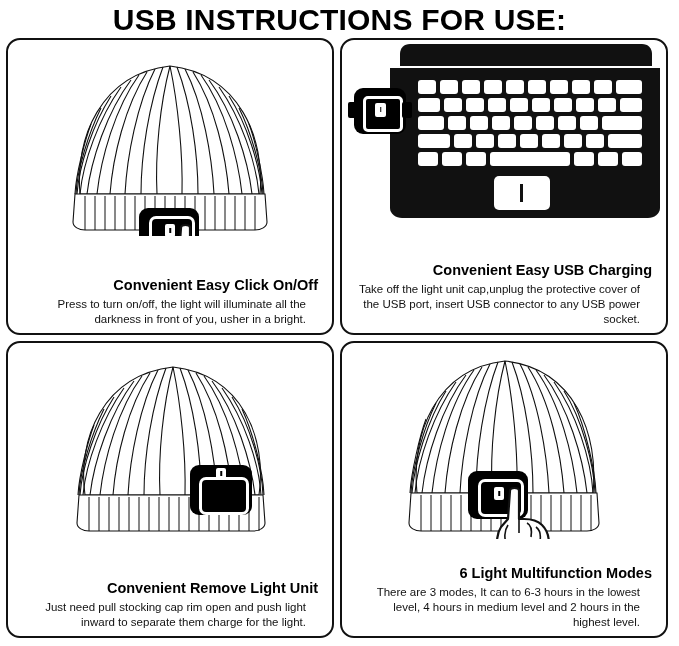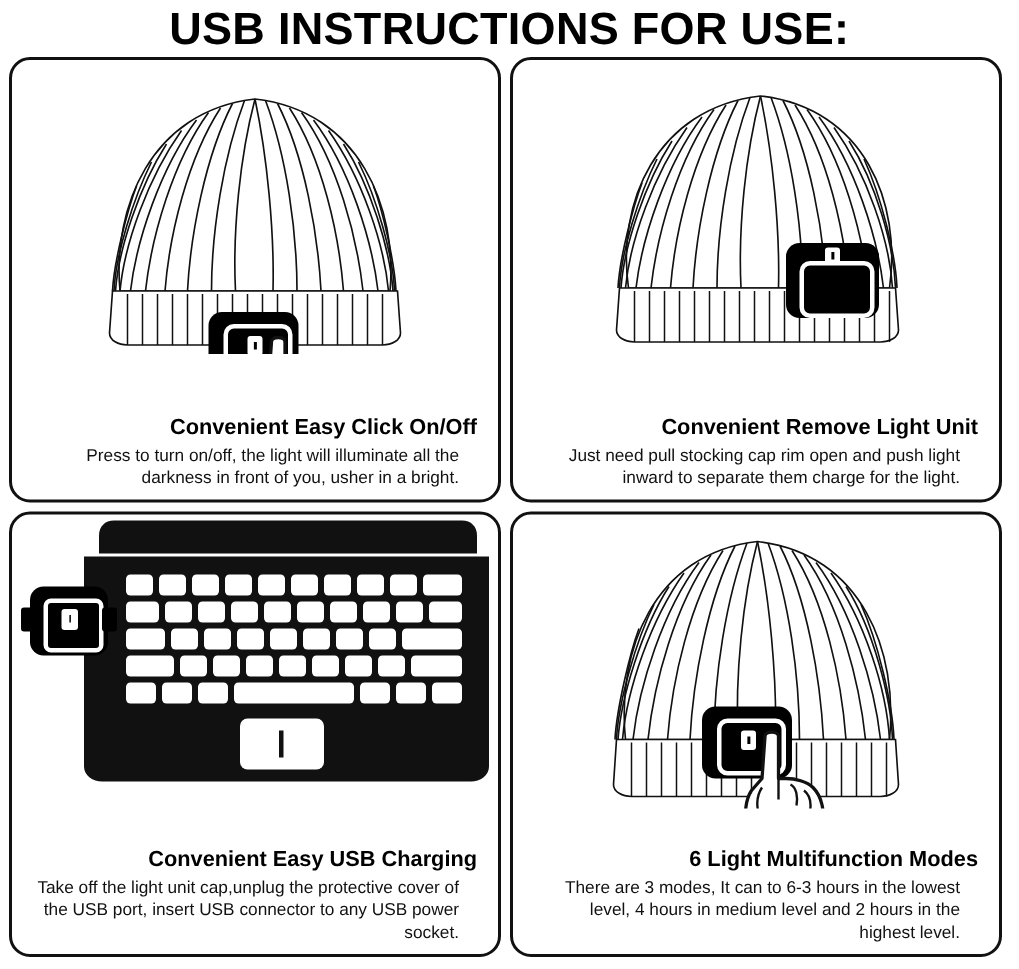--- a/index.html
+++ b/index.html
@@ -204,20 +204,99 @@
         </div>
       </div>
       <div class="caption">
         <div class="caption-title">Convenient Easy Click On/Off</div>
         <div class="caption-body">Press to turn on/off, the light will illuminate all the darkness in front of you, usher in a bright.</div>
       </div>
     </div>
 
     <div class="panel">
       <div class="art">
+        <div class="laptop-wrap">
+          <svg width="328" height="196" viewBox="0 0 328 196">
+
+            <path d="M68 4 L300 4 C306 4, 310 8, 310 14 L310 26 L58 26 L58 14 C58 8, 62 4, 68 4 Z" fill="#111"></path>
+
+            <path d="M48 28 L318 28 L318 168 C318 174, 312 178, 306 178 L60 178 C54 178, 48 174, 48 168 Z" fill="#111"></path>
+
+            <g fill="#ffffff">
+              <rect x="76" y="40" width="18" height="14" rx="3"></rect>
+              <rect x="98" y="40" width="18" height="14" rx="3"></rect>
+              <rect x="120" y="40" width="18" height="14" rx="3"></rect>
+              <rect x="142" y="40" width="18" height="14" rx="3"></rect>
+              <rect x="164" y="40" width="18" height="14" rx="3"></rect>
+              <rect x="186" y="40" width="18" height="14" rx="3"></rect>
+              <rect x="208" y="40" width="18" height="14" rx="3"></rect>
+              <rect x="230" y="40" width="18" height="14" rx="3"></rect>
+              <rect x="252" y="40" width="18" height="14" rx="3"></rect>
+              <rect x="274" y="40" width="26" height="14" rx="3"></rect>
+
+              <rect x="76" y="58" width="22" height="14" rx="3"></rect>
+              <rect x="102" y="58" width="18" height="14" rx="3"></rect>
+              <rect x="124" y="58" width="18" height="14" rx="3"></rect>
+              <rect x="146" y="58" width="18" height="14" rx="3"></rect>
+              <rect x="168" y="58" width="18" height="14" rx="3"></rect>
+              <rect x="190" y="58" width="18" height="14" rx="3"></rect>
+              <rect x="212" y="58" width="18" height="14" rx="3"></rect>
+              <rect x="234" y="58" width="18" height="14" rx="3"></rect>
+              <rect x="256" y="58" width="18" height="14" rx="3"></rect>
+              <rect x="278" y="58" width="22" height="14" rx="3"></rect>
+
+              <rect x="76" y="76" width="26" height="14" rx="3"></rect>
+              <rect x="106" y="76" width="18" height="14" rx="3"></rect>
+              <rect x="128" y="76" width="18" height="14" rx="3"></rect>
+              <rect x="150" y="76" width="18" height="14" rx="3"></rect>
+              <rect x="172" y="76" width="18" height="14" rx="3"></rect>
+              <rect x="194" y="76" width="18" height="14" rx="3"></rect>
+              <rect x="216" y="76" width="18" height="14" rx="3"></rect>
+              <rect x="238" y="76" width="18" height="14" rx="3"></rect>
+              <rect x="260" y="76" width="40" height="14" rx="3"></rect>
+
+              <rect x="76" y="94" width="32" height="14" rx="3"></rect>
+              <rect x="112" y="94" width="18" height="14" rx="3"></rect>
+              <rect x="134" y="94" width="18" height="14" rx="3"></rect>
+              <rect x="156" y="94" width="18" height="14" rx="3"></rect>
+              <rect x="178" y="94" width="18" height="14" rx="3"></rect>
+              <rect x="200" y="94" width="18" height="14" rx="3"></rect>
+              <rect x="222" y="94" width="18" height="14" rx="3"></rect>
+              <rect x="244" y="94" width="18" height="14" rx="3"></rect>
+              <rect x="266" y="94" width="34" height="14" rx="3"></rect>
+
+              <rect x="76" y="112" width="20" height="14" rx="3"></rect>
+              <rect x="100" y="112" width="20" height="14" rx="3"></rect>
+              <rect x="124" y="112" width="20" height="14" rx="3"></rect>
+              <rect x="148" y="112" width="80" height="14" rx="3"></rect>
+              <rect x="232" y="112" width="20" height="14" rx="3"></rect>
+              <rect x="256" y="112" width="20" height="14" rx="3"></rect>
+              <rect x="280" y="112" width="20" height="14" rx="3"></rect>
+
+              <rect x="152" y="136" width="56" height="34" rx="5"></rect>
+            </g>
+            <rect x="178" y="144" width="3" height="18" fill="#111"></rect>
+          </svg>
+        </div>
+
+        <div class="unit" style="left:12px; top:48px; width:52px; height:46px;">
+          <div class="lens" style="left:9px; top:8px; width:34px; height:30px; border-radius:5px;"></div>
+          <div class="btn" style="left:21px; top:15px; width:11px; height:14px;"></div>
+        </div>
+        <div style="position:absolute; left:6px; top:62px; width:10px; height:16px; background:#000; border-radius:2px;"></div>
+        <div style="position:absolute; left:60px; top:62px; width:10px; height:16px; background:#000; border-radius:2px;"></div>
+      </div>
+      <div class="caption">
+        <div class="caption-title">Convenient Easy USB Charging</div>
+        <div class="caption-body">Take off the light unit cap,unplug the protective cover of the USB port, insert USB connector to any USB power socket.</div>
+      </div>
+    </div>
+
+    <div class="panel">
+      <div class="art">
         <div class="hat-wrap" style="top:4px;">
           <svg class="hat-svg" width="250" height="195" viewBox="0 0 250 195">
             <g fill="none" stroke="#111" stroke-width="1.1">
               <path d="M40 148 C32 92, 58 28, 128 20 C198 28, 222 92, 214 148 Z" fill="#fff"></path>
               <path d="M34 148 L218 148 L220 176 C220 181, 214 184, 208 184 L44 184 C38 184, 32 181, 32 176 Z" fill="#fff"></path>
               <path d="M128 20 C118 58, 113 108, 115 148"></path>
               <path d="M128 20 C136 58, 141 108, 140 148"></path>
               <path d="M121 21 C107 58, 99 108, 99 148"></path>
               <path d="M135 21 C149 58, 156 108, 156 148"></path>
               <path d="M113 23 C95 58, 85 110, 83 148"></path>
@@ -260,99 +339,20 @@
         </div>
 
         <div class="unit" style="left:182px; top:122px; width:62px; height:50px;">
           <div class="lens" style="left:9px; top:12px; width:44px; height:32px;"></div>
           <div class="btn" style="left:26px; top:3px; width:10px; height:11px;"></div>
         </div>
       </div>
       <div class="caption">
         <div class="caption-title">Convenient Remove Light Unit</div>
         <div class="caption-body">Just need pull stocking cap rim open and push light inward to separate them charge for the light.</div>
-      </div>
-    </div>
-
-    <div class="panel">
-      <div class="art">
-        <div class="laptop-wrap">
-          <svg width="328" height="196" viewBox="0 0 328 196">
-
-            <path d="M68 4 L300 4 C306 4, 310 8, 310 14 L310 26 L58 26 L58 14 C58 8, 62 4, 68 4 Z" fill="#111"></path>
-
-            <path d="M48 28 L318 28 L318 168 C318 174, 312 178, 306 178 L60 178 C54 178, 48 174, 48 168 Z" fill="#111"></path>
-
-            <g fill="#ffffff">
-              <rect x="76" y="40" width="18" height="14" rx="3"></rect>
-              <rect x="98" y="40" width="18" height="14" rx="3"></rect>
-              <rect x="120" y="40" width="18" height="14" rx="3"></rect>
-              <rect x="142" y="40" width="18" height="14" rx="3"></rect>
-              <rect x="164" y="40" width="18" height="14" rx="3"></rect>
-              <rect x="186" y="40" width="18" height="14" rx="3"></rect>
-              <rect x="208" y="40" width="18" height="14" rx="3"></rect>
-              <rect x="230" y="40" width="18" height="14" rx="3"></rect>
-              <rect x="252" y="40" width="18" height="14" rx="3"></rect>
-              <rect x="274" y="40" width="26" height="14" rx="3"></rect>
-
-              <rect x="76" y="58" width="22" height="14" rx="3"></rect>
-              <rect x="102" y="58" width="18" height="14" rx="3"></rect>
-              <rect x="124" y="58" width="18" height="14" rx="3"></rect>
-              <rect x="146" y="58" width="18" height="14" rx="3"></rect>
-              <rect x="168" y="58" width="18" height="14" rx="3"></rect>
-              <rect x="190" y="58" width="18" height="14" rx="3"></rect>
-              <rect x="212" y="58" width="18" height="14" rx="3"></rect>
-              <rect x="234" y="58" width="18" height="14" rx="3"></rect>
-              <rect x="256" y="58" width="18" height="14" rx="3"></rect>
-              <rect x="278" y="58" width="22" height="14" rx="3"></rect>
-
-              <rect x="76" y="76" width="26" height="14" rx="3"></rect>
-              <rect x="106" y="76" width="18" height="14" rx="3"></rect>
-              <rect x="128" y="76" width="18" height="14" rx="3"></rect>
-              <rect x="150" y="76" width="18" height="14" rx="3"></rect>
-              <rect x="172" y="76" width="18" height="14" rx="3"></rect>
-              <rect x="194" y="76" width="18" height="14" rx="3"></rect>
-              <rect x="216" y="76" width="18" height="14" rx="3"></rect>
-              <rect x="238" y="76" width="18" height="14" rx="3"></rect>
-              <rect x="260" y="76" width="40" height="14" rx="3"></rect>
-
-              <rect x="76" y="94" width="32" height="14" rx="3"></rect>
-              <rect x="112" y="94" width="18" height="14" rx="3"></rect>
-              <rect x="134" y="94" width="18" height="14" rx="3"></rect>
-              <rect x="156" y="94" width="18" height="14" rx="3"></rect>
-              <rect x="178" y="94" width="18" height="14" rx="3"></rect>
-              <rect x="200" y="94" width="18" height="14" rx="3"></rect>
-              <rect x="222" y="94" width="18" height="14" rx="3"></rect>
-              <rect x="244" y="94" width="18" height="14" rx="3"></rect>
-              <rect x="266" y="94" width="34" height="14" rx="3"></rect>
-
-              <rect x="76" y="112" width="20" height="14" rx="3"></rect>
-              <rect x="100" y="112" width="20" height="14" rx="3"></rect>
-              <rect x="124" y="112" width="20" height="14" rx="3"></rect>
-              <rect x="148" y="112" width="80" height="14" rx="3"></rect>
-              <rect x="232" y="112" width="20" height="14" rx="3"></rect>
-              <rect x="256" y="112" width="20" height="14" rx="3"></rect>
-              <rect x="280" y="112" width="20" height="14" rx="3"></rect>
-
-              <rect x="152" y="136" width="56" height="34" rx="5"></rect>
-            </g>
-            <rect x="178" y="144" width="3" height="18" fill="#111"></rect>
-          </svg>
-        </div>
-
-        <div class="unit" style="left:12px; top:48px; width:52px; height:46px;">
-          <div class="lens" style="left:9px; top:8px; width:34px; height:30px; border-radius:5px;"></div>
-          <div class="btn" style="left:21px; top:15px; width:11px; height:14px;"></div>
-        </div>
-        <div style="position:absolute; left:6px; top:62px; width:10px; height:16px; background:#000; border-radius:2px;"></div>
-        <div style="position:absolute; left:60px; top:62px; width:10px; height:16px; background:#000; border-radius:2px;"></div>
-      </div>
-      <div class="caption">
-        <div class="caption-title">Convenient Easy USB Charging</div>
-        <div class="caption-body">Take off the light unit cap,unplug the protective cover of the USB port, insert USB connector to any USB power socket.</div>
       </div>
     </div>
 
     <div class="panel">
       <div class="art">
         <div class="hat-wrap" style="top:-2px;">
           <svg class="hat-svg" width="250" height="200" viewBox="0 0 250 200">
             <g fill="none" stroke="#111" stroke-width="1.1">
               <path d="M38 152 C32 94, 56 28, 126 20 C196 28, 220 94, 214 152 Z" fill="#fff"></path>
               <path d="M32 152 L218 152 L220 182 C220 187, 214 190, 208 190 L42 190 C36 190, 30 187, 30 182 Z" fill="#fff"></path>

